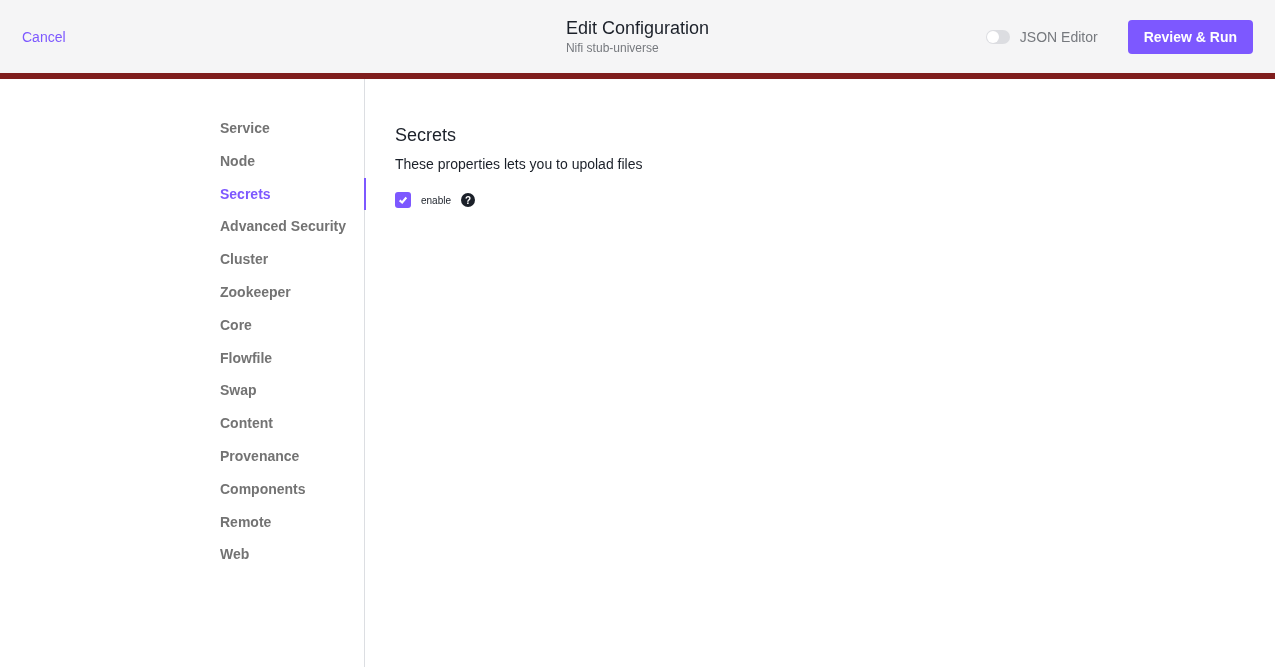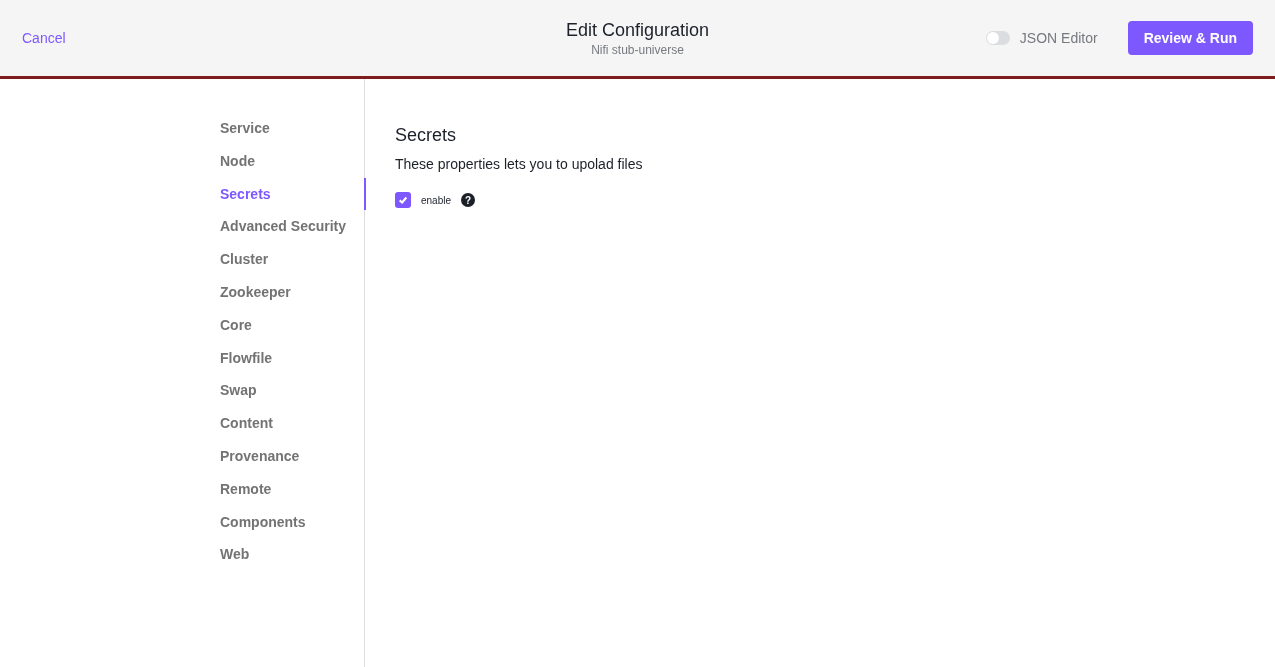--- a/index.html
+++ b/index.html
@@ -8,34 +8,33 @@
       font-size: 14px;
       color: #1b2029;
       background: #fff;
       width: 1275px;
       height: 667px;
       overflow: hidden;
     }
     .header {
       height: 79px;
       background: #f5f5f6;
-      border-bottom: 3px solid #7f1d1d;
+      border-bottom: 6px solid #7f1d1d;
       display: flex;
       align-items: center;
       justify-content: space-between;
       padding: 0 22px;
     }
     .header-left { }
     .cancel-link {
       color: #7d58ff;
       font-size: 14px;
       cursor: pointer;
     }
     .header-center {
-      text-align: center;
       position: absolute;
       left: 50%;
       transform: translateX(-50%);
     }
     .header-title {
       font-size: 18px;
       font-weight: 400;
       color: #1b2029;
     }
     .header-sub {
@@ -202,22 +201,22 @@
       <div class="sidebar-item">Node</div>
       <div class="sidebar-item active">Secrets</div>
       <div class="sidebar-item">Advanced Security</div>
       <div class="sidebar-item">Cluster</div>
       <div class="sidebar-item">Zookeeper</div>
       <div class="sidebar-item">Core</div>
       <div class="sidebar-item">Flowfile</div>
       <div class="sidebar-item">Swap</div>
       <div class="sidebar-item">Content</div>
       <div class="sidebar-item">Provenance</div>
+      <div class="sidebar-item">Components</div>
       <div class="sidebar-item">Remote</div>
-      <div class="sidebar-item">Components</div>
       <div class="sidebar-item">Web</div>
     </div>
   </div>
   <div class="main">
     <div class="section-title">Secrets</div>
     <div class="section-desc">These properties lets you to upolad files</div>
     <div class="enable-row">
       <div class="checkbox">
         <svg class="checkmark" viewBox="0 0 12 12">
           <polyline points="2,6.5 5,9 10,3"></polyline>

